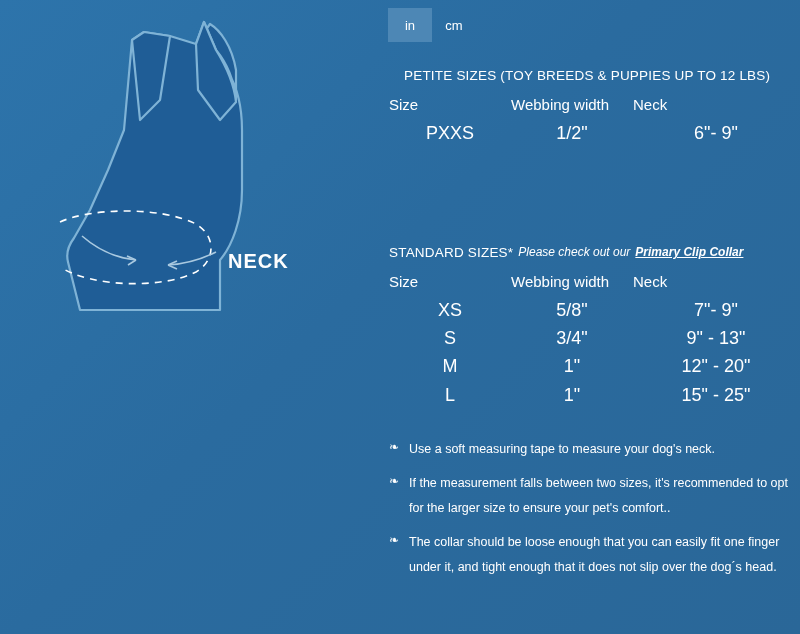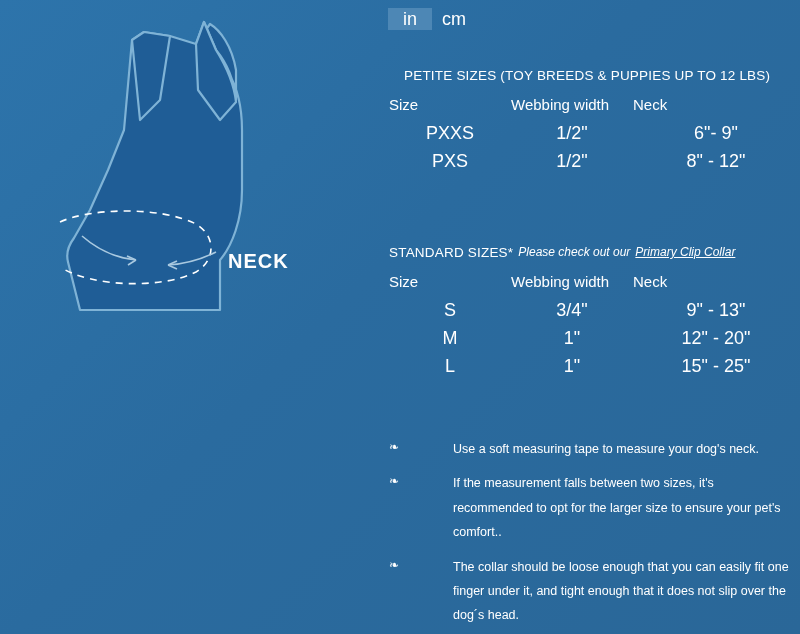--- a/index.html
+++ b/index.html
@@ -57,25 +57,25 @@
   
   #unit-toggle {
     position: absolute;
     left: 0px;
     top: 8px;
     display: flex;
     align-items: stretch;
   }
   .unit-btn {
     width: 44px;
-    height: 22px;
+    height: 34px;
     display: flex;
     align-items: center;
     justify-content: center;
-    font-size: 18px;
+    font-size: 13px;
     color: #ffffff;
     cursor: pointer;
     border: none;
     background: transparent;
     font-family: "Liberation Sans", sans-serif;
   }
   .unit-btn.active {
     background: #4d87b5;
   }
 
@@ -86,20 +86,21 @@
     color: #ffffff;
   }
   .sub-note {
     font-size: 12px;
     font-style: italic;
   }
   .sub-note a,
   .link {
     color: #ffffff;
     text-decoration: underline;
+    font-weight: bold;
   }
 
   
   table.size-table {
     border-collapse: collapse;
     width: 100%;
     font-size: 12.5px;
   }
   table.size-table th {
     text-align: left;
@@ -151,21 +152,20 @@
     width: 16px;
     margin-right: 4px;
     font-size: 12px;
     line-height: 1.7;
     color: #ffffff;
   }
   .tip-text {
     font-size: 12.5px;
     line-height: 1.95;
     color: #ffffff;
-    margin-left: 44px;
   }
 </style>
 </head>
 <body>
 
 <div id="page">
 
   <div id="illustration">
     <svg id="dog-svg" width="260" height="320" viewBox="0 0 260 320">
 
@@ -212,45 +212,45 @@
             <th class="col-web">Webbing width</th>
             <th class="col-neck">Neck</th>
           </tr>
         </thead>
         <tbody>
           <tr>
             <td>PXXS</td>
             <td>1/2"</td>
             <td>6"- 9"</td>
           </tr>
-          <tr>
-            <td>PXS</td>
-            <td>1/2"</td>
-            <td>8" - 12"</td>
-          </tr>
         </tbody>
       </table>
     </div>
 
     <div id="standard-heading-row">
       <span class="section-heading">STANDARD SIZES*</span>
       <span class="sub-note">Please check out our</span>
       <a class="sub-note link" href="#">Primary Clip Collar</a>
     </div>
 
     <div id="standard-table-wrap">
       <table class="size-table">
         <thead>
           <tr>
             <th class="col-size">Size</th>
             <th class="col-web">Webbing width</th>
             <th class="col-neck">Neck</th>
           </tr>
         </thead>
         <tbody>
+          <tr>
+            <td>XS</td>
+            <td>5/8"</td>
+            <td>7"- 9"</td>
+          </tr>
           <tr>
             <td>S</td>
             <td>3/4"</td>
             <td>9" - 13"</td>
           </tr>
           <tr>
             <td>M</td>
             <td>1"</td>
             <td>12" - 20"</td>
           </tr>

